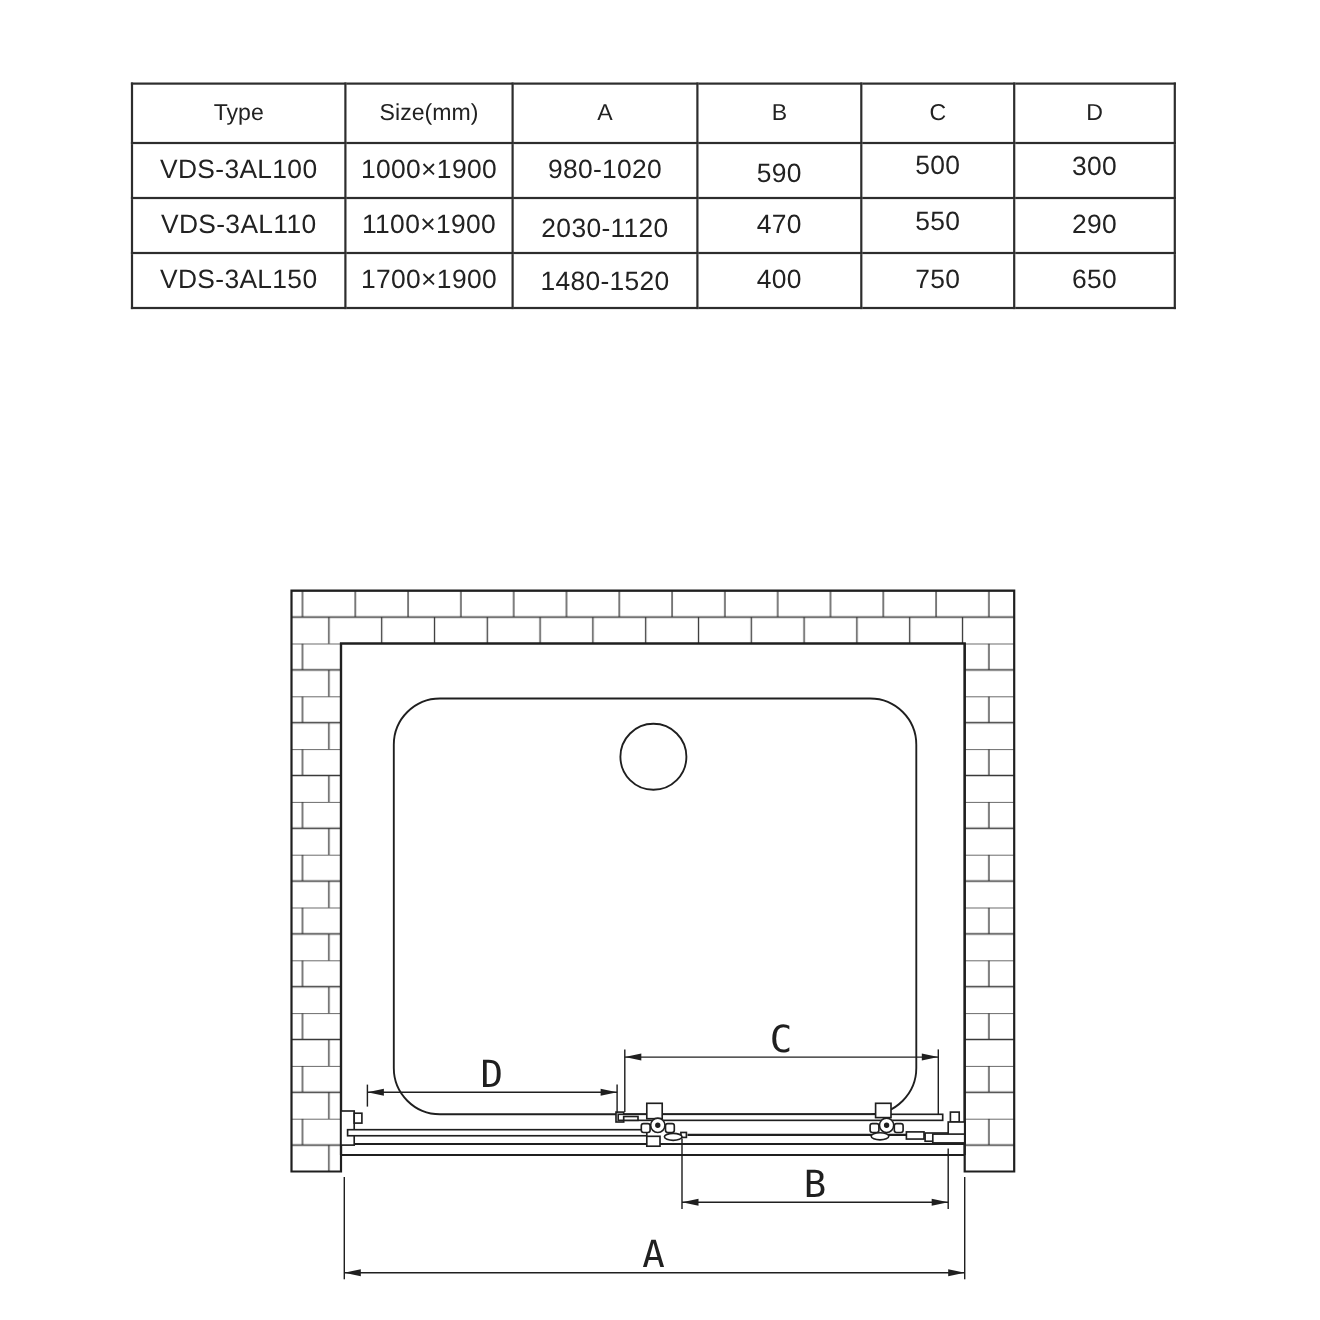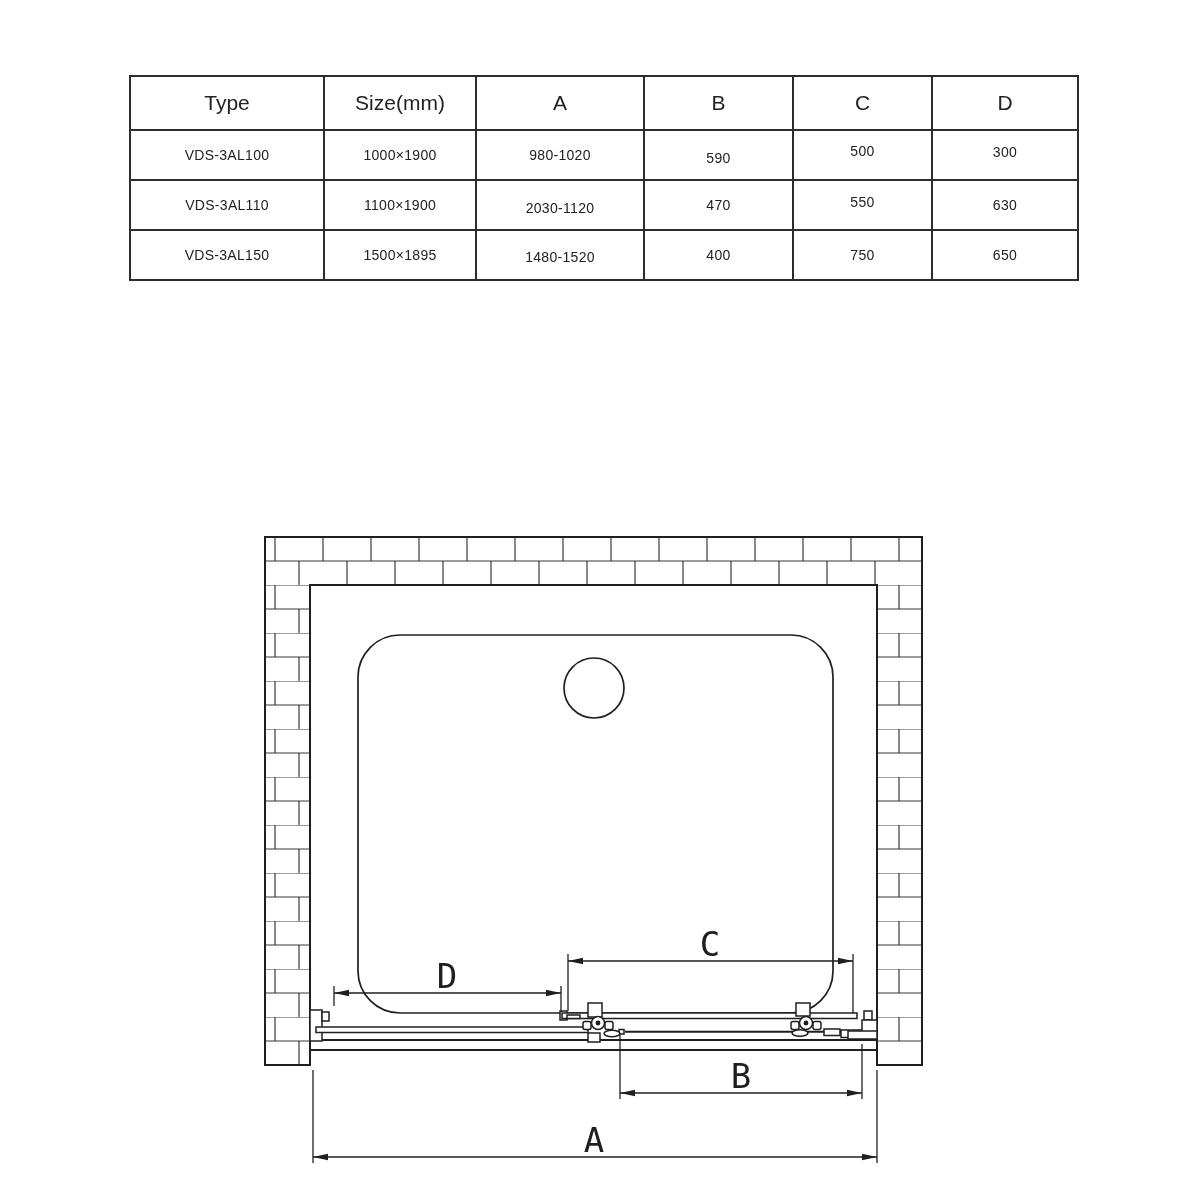--- a/index.html
+++ b/index.html
@@ -1,29 +1,29 @@
 <!DOCTYPE html>
 <html><head>
 <meta charset="utf-8">
 <style>
   html,body{margin:0;padding:0;background:#ffffff;}
   .canvas{position:relative;width:1200px;height:1200px;background:#ffffff;overflow:hidden;
           font-family:"Liberation Sans", sans-serif;color:#1f1f1f;}
 
   
-  table.spec{position:absolute;left:129px;top:75px;width:948px;
+  table.spec{position:absolute;left:119px;top:75px;width:948px;
              border-collapse:collapse;table-layout:fixed;}
   table.spec th, table.spec td{
       border:2px solid #2d2d2d;
       text-align:center;vertical-align:middle;
       font-weight:400;color:#222;
       position:relative;
       white-space:nowrap;overflow:hidden;}
   table.spec th{height:50px;font-size:21px;}
-  table.spec td{height:46px;font-size:14px;letter-spacing:.3px;}
+  table.spec td{height:46px;font-size:24px;letter-spacing:.3px;}
   
   table.spec tbody tr:nth-child(1) td:nth-child(4){top:3px}
   table.spec tbody tr:nth-child(1) td:nth-child(5){top:-4px}
   table.spec tbody tr:nth-child(1) td:nth-child(6){top:-3px}
   table.spec tbody tr:nth-child(2) td:nth-child(3){top:3px}
   table.spec tbody tr:nth-child(2) td:nth-child(5){top:-3px}
   table.spec tbody tr:nth-child(3) td:nth-child(3){top:2px}
   table.spec tbody tr:nth-child(4) td:nth-child(5){top:-3px}
   table.spec tbody tr:nth-child(4) td:nth-child(6){top:-3px}
   table.spec tbody tr:nth-child(5) td:nth-child(4){top:-2px}
@@ -65,25 +65,25 @@
         <td>590</td>
         <td>500</td>
         <td>300</td>
       </tr>
       <tr>
         <td>VDS-3AL110</td>
         <td>1100×1900</td>
         <td>2030-1120</td>
         <td>470</td>
         <td>550</td>
-        <td>630</td>
+        <td>290</td>
       </tr>
       <tr>
         <td>VDS-3AL150</td>
-        <td>1500×1895</td>
+        <td>1700×1900</td>
         <td>1480-1520</td>
         <td>400</td>
         <td>750</td>
         <td>650</td>
       </tr>
     </tbody>
   </table>
 
   <svg class="drawing" width="1200" height="1200" viewBox="0 0 1200 1200">
     <defs>

